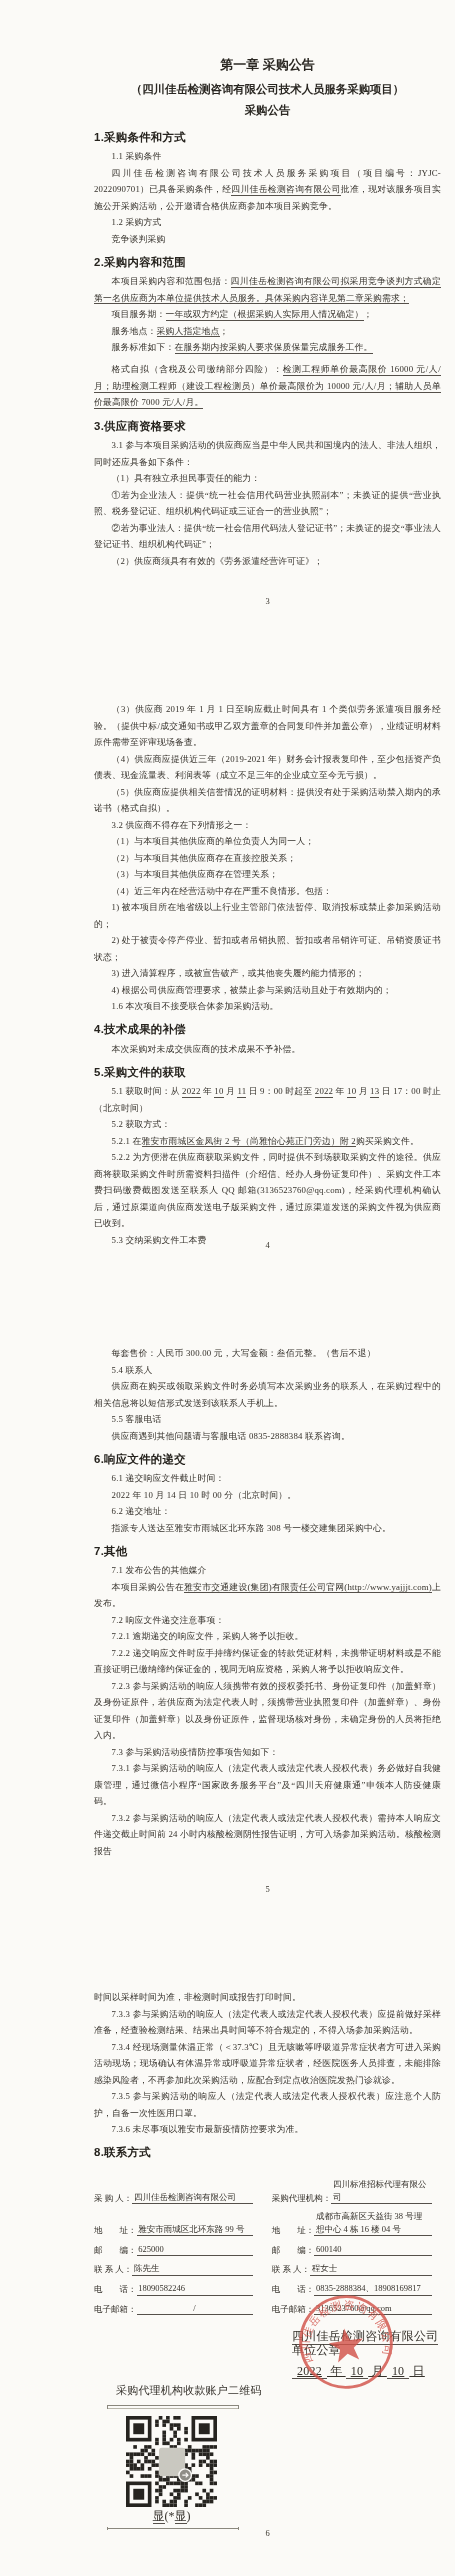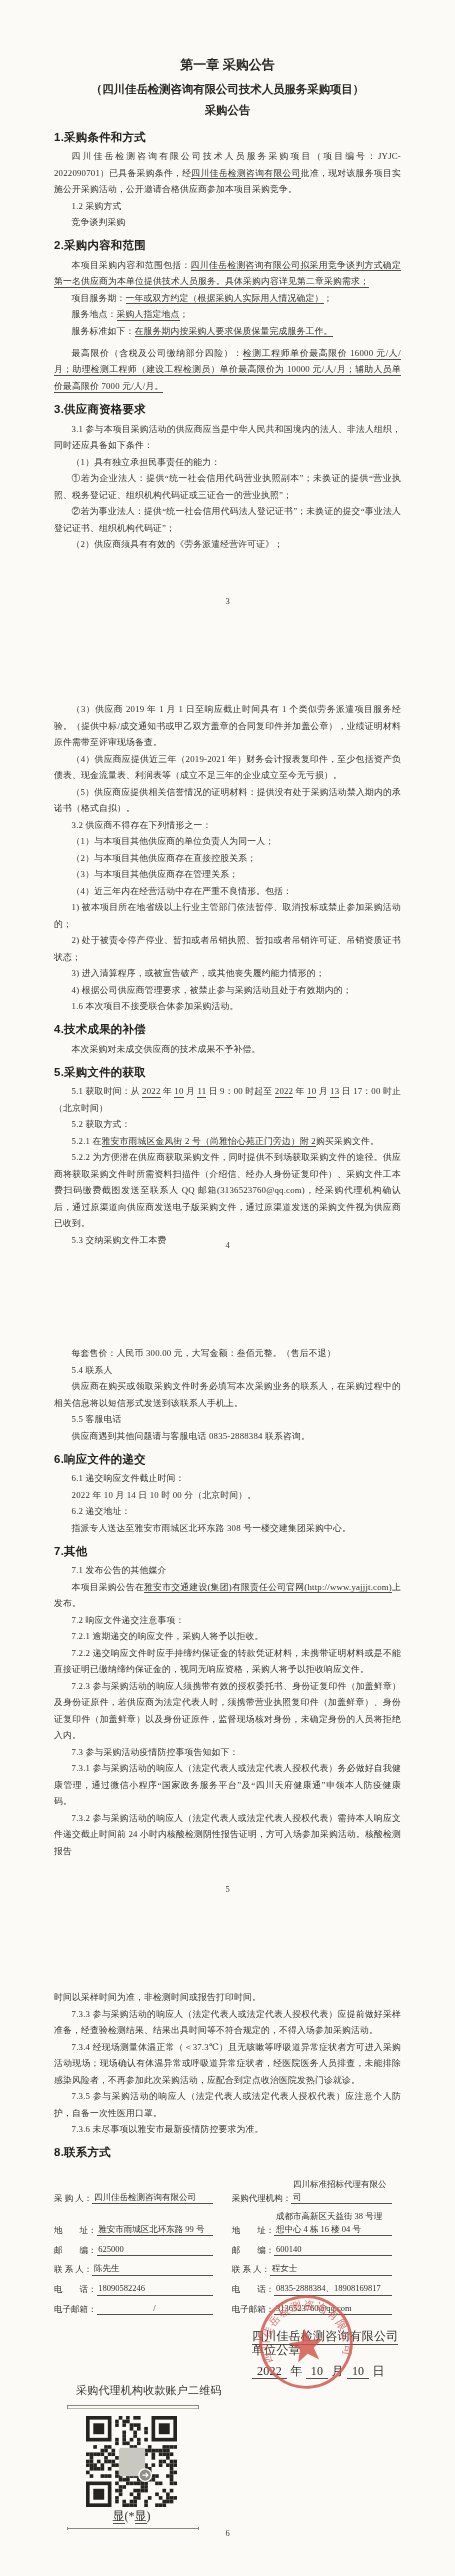--- a/index.html
+++ b/index.html
@@ -2,21 +2,21 @@
 <html style="font-size:9px"><head>
 <meta charset="utf-8">
 <style>
   html,body{margin:0;padding:0;}
   body{
     width:455px;
     background:#fbfaf7;
     font-family:"Liberation Serif","DejaVu Serif",serif;
     color:#35312b;
   }
-  #doc{width:382px;}
+  #doc{width:382px;margin-left:40px;}
   .page{
     width:455px;height:644px;
     position:relative;
     padding:57px 54px 0 54px;
     box-sizing:border-box;
     overflow:hidden;
     background:#fbfaf7;
   }
   .page.p1{padding-top:55px;}
   .t1{
@@ -58,21 +58,21 @@
   .crow{display:flex;margin-bottom:6.3px;align-items:flex-end;}
   .crow.rcol{margin-left:6.8px;}
   .clabel{white-space:pre;flex:none;}
   .cval{flex:1;border-bottom:0.6px solid #55504a;margin-right:12.5px;padding:0 1.7px;min-height:12px;}
   .cval.vc{text-align:center;}
   
   .seal-block{
     position:absolute;left:252px;top:398px;width:159px;
     font-size:12px;line-height:13.7px;letter-spacing:0.2px;
   }
-  .seal-date{margin-top:7.4px;}
+  .seal-date{margin-top:7.4px;text-decoration:underline;}
   .seal-date .u{padding:0 5.1px;}
   .stamp{
     position:absolute;left:255px;top:359px;width:102px;height:102px;
     transform:rotate(-8deg);opacity:0.82;pointer-events:none;
   }
   
   .qr-sec{position:absolute;left:54px;top:450px;width:347px;}
   .qr-title{font-size:11px;line-height:16.5px;text-indent:2em;letter-spacing:0.2px;}
   .rule{width:132px;margin-left:13px;position:relative;}
   .rule-top{margin-top:6.8px;height:1.7px;border-top:0.6px solid #8a877d;border-bottom:0.6px solid #b9b6ab;}
@@ -85,29 +85,30 @@
 </style>
 </head>
 <body>
 
 <div id="doc">
     <section class="page p1">
       <div class="t1"><span>第一章 采购公告</span></div>
       <div class="t2"><span>（四川佳岳检测咨询有限公司技术人员服务采购项目）</span></div>
       <div class="t2"><span>采购公告</span></div>
       <div class="sec-h"><span>1.采购条件和方式</span></div>
+      <div class="para"><span>1.1 采购条件</span></div>
       <div class="para"><span>四川佳岳检测咨询有限公司技术人员服务采购项目（项目编号：JYJC-2022090701）已具备采购条件，经</span><span class="u">四川佳岳检测咨询有限公司</span><span>批准，现对该服务项目实施公开采购活动，公开邀请合格供应商参加本项目采购竞争。</span></div>
       <div class="para"><span>1.2 采购方式</span></div>
       <div class="para"><span>竞争谈判采购</span></div>
       <div class="sec-h"><span>2.采购内容和范围</span></div>
       <div class="para"><span>本项目采购内容和范围包括：</span><span class="u">四川佳岳检测咨询有限公司拟采用竞争谈判方式确定第一名供应商为本单位提供技术人员服务。具体采购内容详见第二章采购需求；</span></div>
       <div class="para"><span>项目服务期：</span><span class="u">一年或双方约定（根据采购人实际用人情况确定）</span><span>；</span></div>
       <div class="para"><span>服务地点：</span><span class="u">采购人指定地点</span><span>；</span></div>
       <div class="para"><span>服务标准如下：</span><span class="u">在服务期内按采购人要求保质保量完成服务工作。</span></div>
-      <div class="para gap-top"><span>最高限价（含税及公司缴纳部分四险）：</span><span class="u">检测工程师单价最高限价 16000 元/人/月；助理检测工程师（建设工程检测员）单价最高限价为 10000 元/人/月；辅助人员单价最高限价 7000 元/人/月。</span></div>
+      <div class="para gap-top"><span>格式自拟（含税及公司缴纳部分四险）：</span><span class="u">检测工程师单价最高限价 16000 元/人/月；助理检测工程师（建设工程检测员）单价最高限价为 10000 元/人/月；辅助人员单价最高限价 7000 元/人/月。</span></div>
       <div class="sec-h"><span>3.供应商资格要求</span></div>
       <div class="para"><span>3.1 参与本项目采购活动的供应商应当是中华人民共和国境内的法人、非法人组织，同时还应具备如下条件：</span></div>
       <div class="para"><span>（1）具有独立承担民事责任的能力：</span></div>
       <div class="para"><span>①若为企业法人：提供“统一社会信用代码营业执照副本”；未换证的提供“营业执照、税务登记证、组织机构代码证或三证合一的营业执照”；</span></div>
       <div class="para"><span>②若为事业法人：提供“统一社会信用代码法人登记证书”；未换证的提交“事业法人登记证书、组织机构代码证”；</span></div>
       <div class="para"><span>（2）供应商须具有有效的《劳务派遣经营许可证》；</span></div>
       <div class="page-num">3</div>
     </section>
     <section class="page">
       <div class="para"><span>（3）供应商 2019 年 1 月 1 日至响应截止时间具有 1 个类似劳务派遣项目服务经验。（提供中标/成交通知书或甲乙双方盖章的合同复印件并加盖公章），业绩证明材料原件需带至评审现场备查。</span></div>

